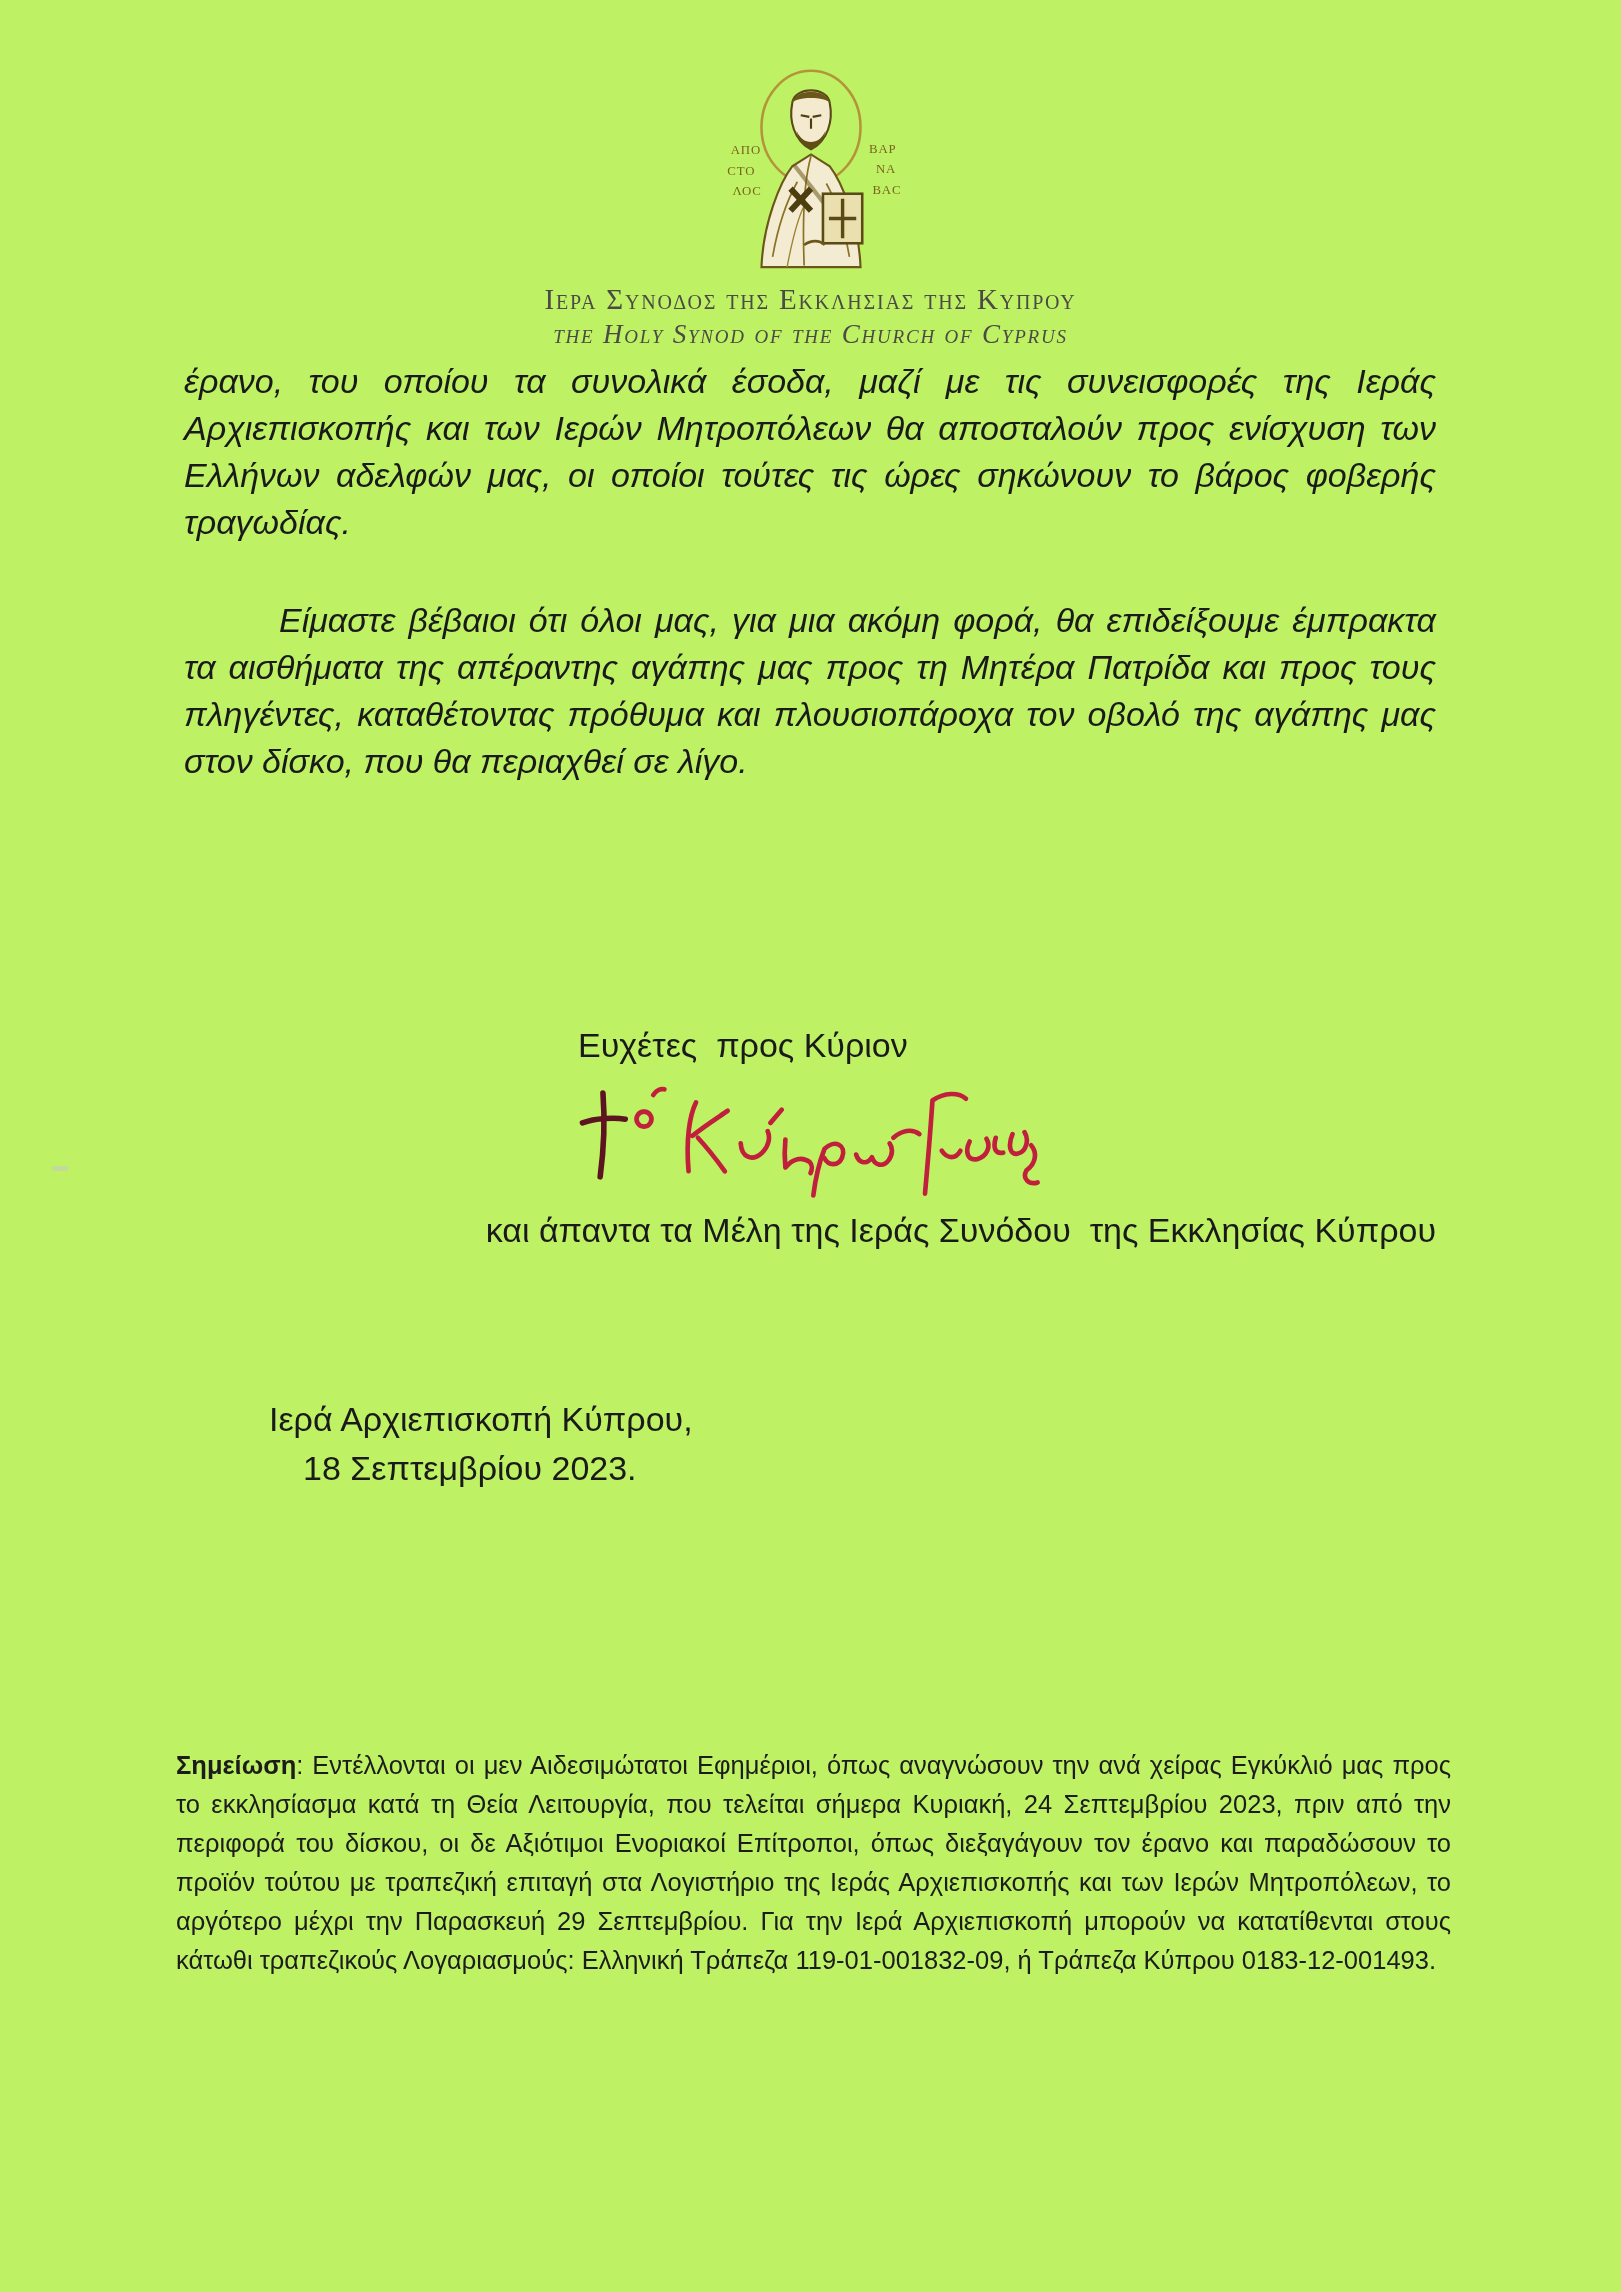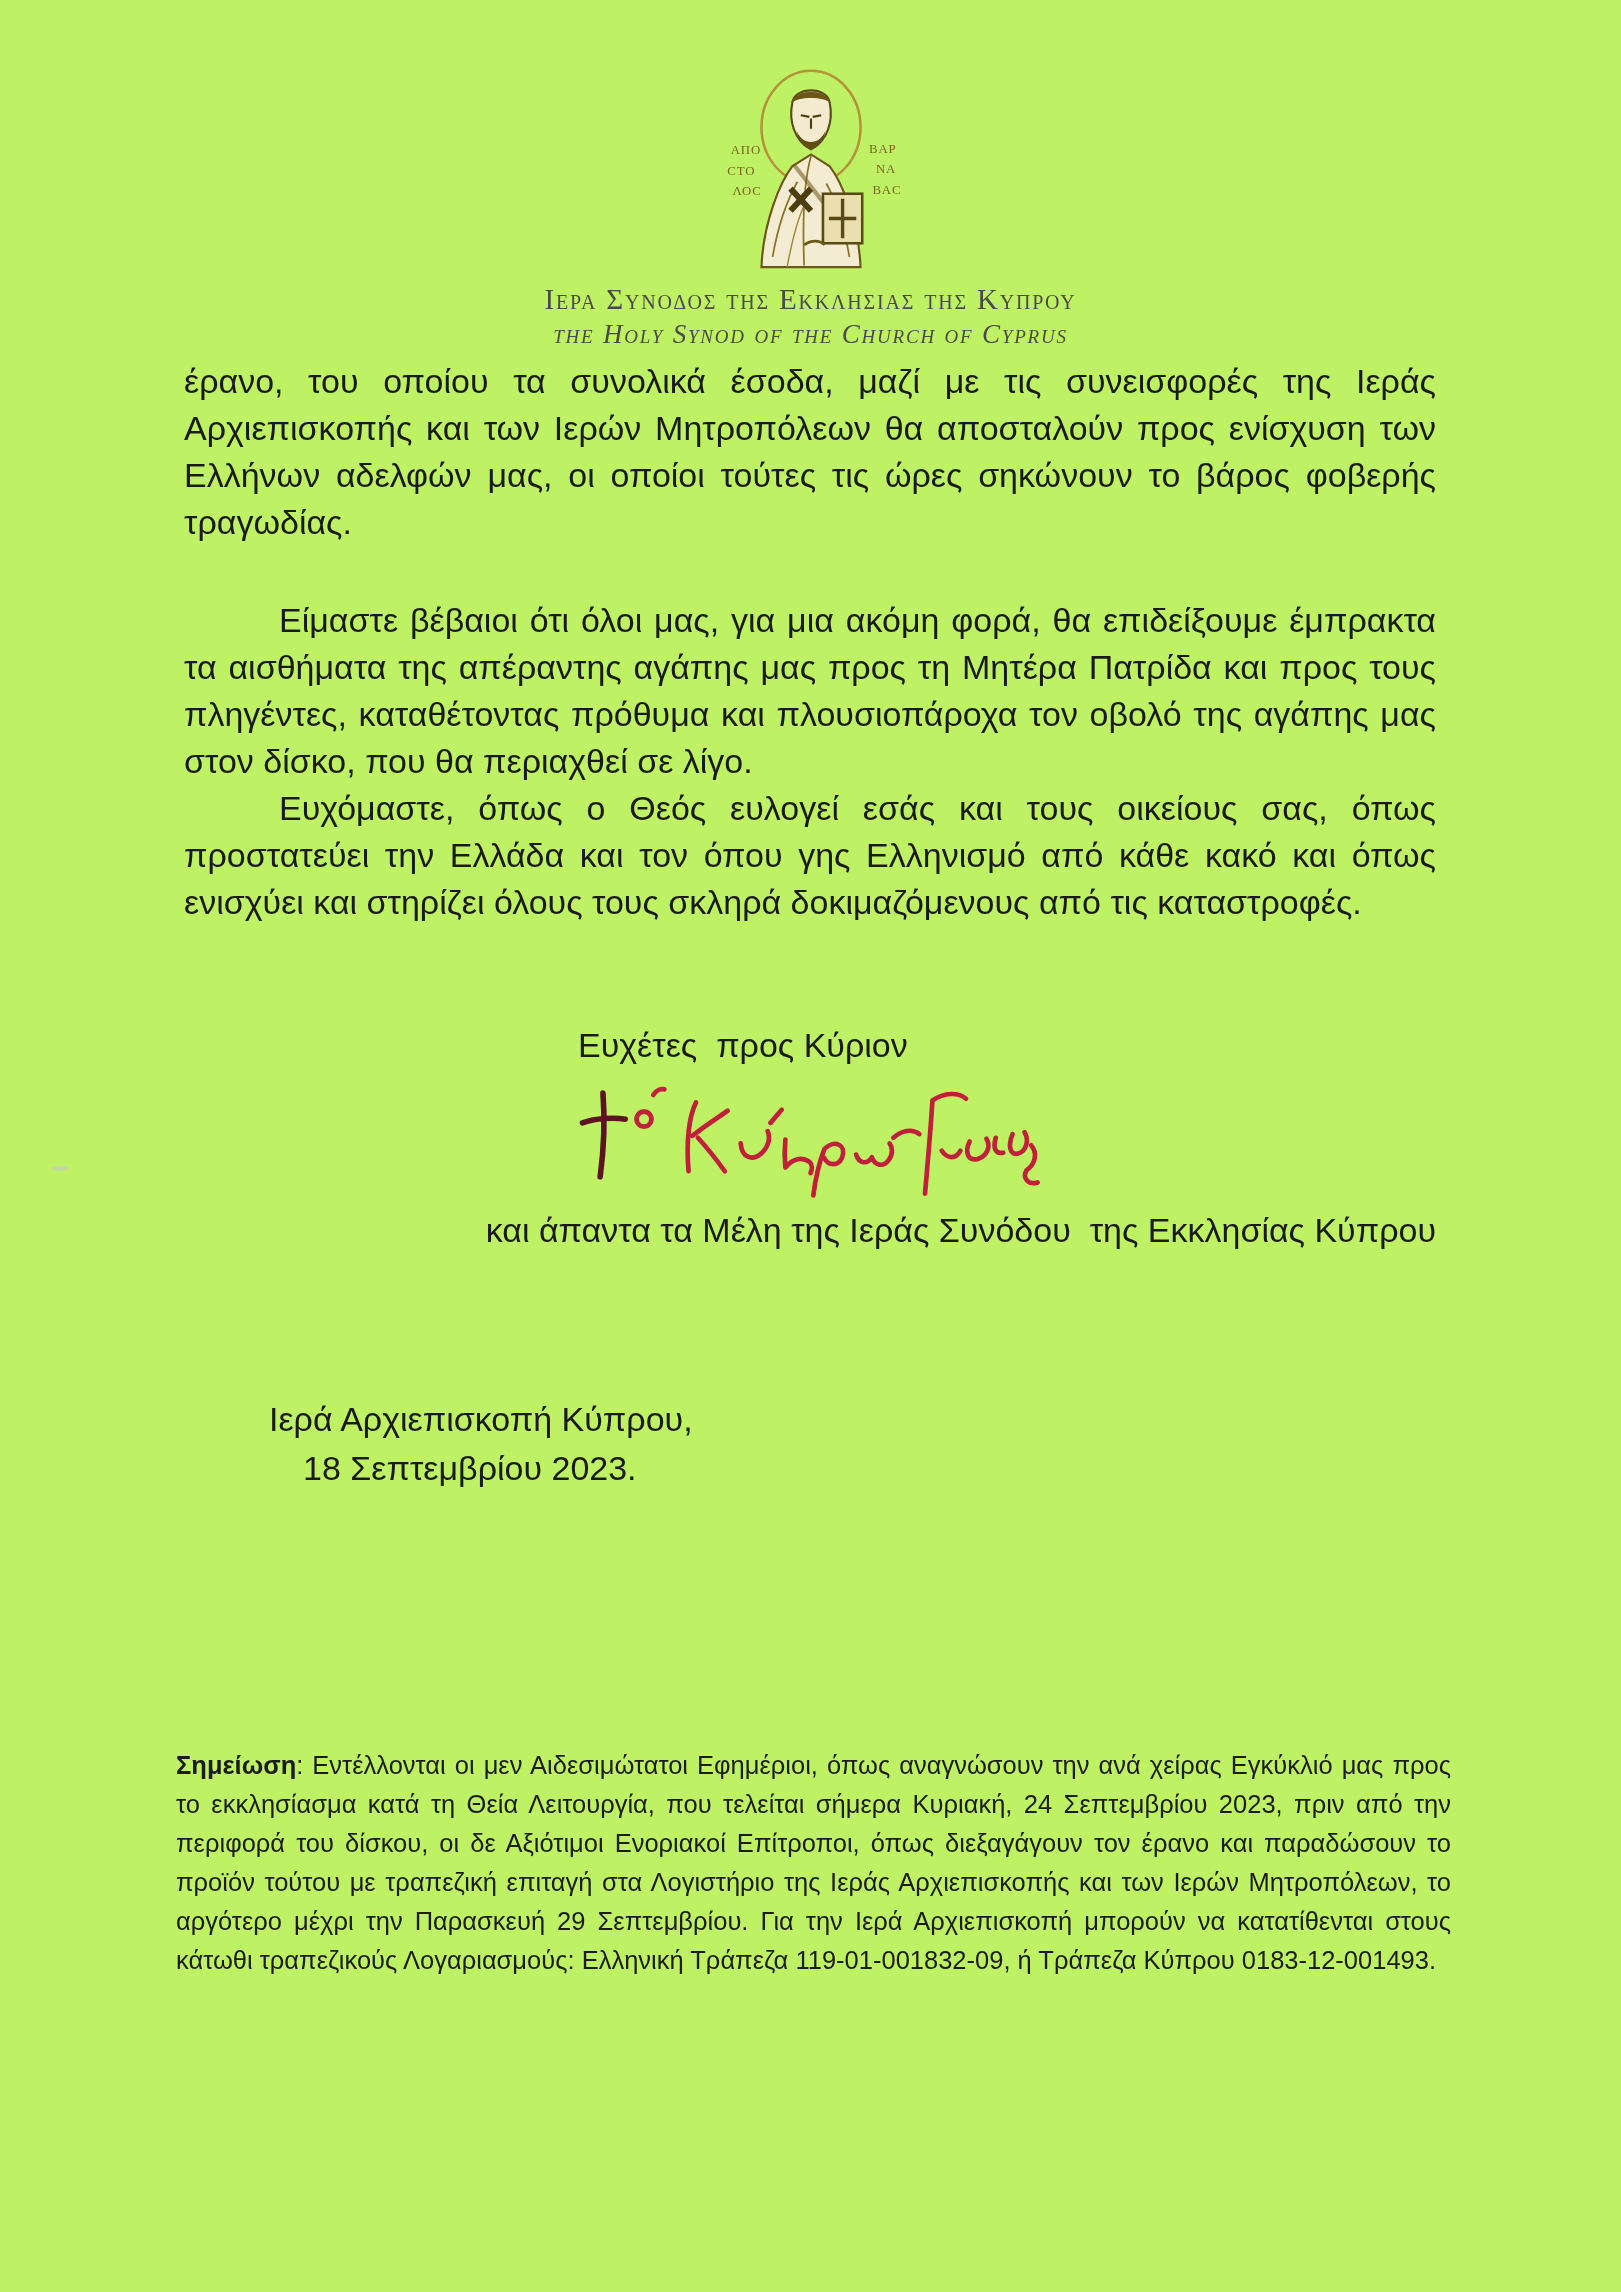--- a/index.html
+++ b/index.html
@@ -25,21 +25,21 @@
     color:var(--header-gray,#4c4a45);
     letter-spacing:1.8px;
   }
   .org-greek   { top:283px; font-size:29px; }
   .org-english { top:319px; font-size:27px;font-style:italic; }
 
   
   .body-block {
     position:absolute; left:184px; top:358px; width:1252px;
     font-size:34px; line-height:47px;
-    text-align:justify; text-justify:inter-word;
+    text-align:justify; text-justify:inter-word;font-style:italic;
   }
   .body-block p { margin:0; }
   .body-block p.p1 { margin-bottom:51px; }
   .body-block p.indent { text-indent:95px; }
 
   .salutation {
     position:absolute; top:1026px; left:578px;
     font-size:34px; white-space:pre;
   }
 
@@ -119,21 +119,20 @@
     <text x="196" y="142">ΝΑ</text>
     <text x="192" y="166">ΒΑϹ</text>
   </svg>
 
   <div class="org-line org-greek">Ιερα Συνοδος της Εκκλησιας της Κυπρου</div>
   <div class="org-line org-english">the Holy Synod of the Church of Cyprus</div>
 
   <div class="body-block">
     <p class="p1">έρανο, του οποίου τα συνολικά έσοδα, μαζί με τις συνεισφορές της Ιεράς Αρχιεπισκοπής και των Ιερών Μητροπόλεων  θα αποσταλούν προς ενίσχυση των Ελλήνων αδελφών μας, οι οποίοι  τούτες τις ώρες σηκώνουν το βάρος φοβερής τραγωδίας.</p>
     <p class="indent">Είμαστε βέβαιοι ότι όλοι μας, για μια ακόμη φορά, θα επιδείξουμε έμπρακτα τα αισθήματα της απέραντης αγάπης μας προς τη Μητέρα Πατρίδα και προς τους πληγέντες, καταθέτοντας πρόθυμα και πλουσιοπάροχα τον οβολό της αγάπης μας στον δίσκο, που θα περιαχθεί σε λίγο.</p>
-    <p class="indent">Ευχόμαστε,  όπως ο Θεός  ευλογεί εσάς και τους οικείους σας, όπως προστατεύει την Ελλάδα και τον όπου γης Ελληνισμό από κάθε κακό και όπως ενισχύει και στηρίζει όλους τους σκληρά δοκιμαζόμενους  από τις καταστροφές.</p>
   </div>
 
   <div class="salutation">Ευχέτες  προς Κύριον</div>
 
   <svg class="signature" viewBox="0 0 520 150" aria-hidden="true">
 
     <path class="sig-dark" d="M44 16 C46 42 45 76 41 106 M22 48 C36 43 56 42 68 44"></path>
     <path class="sig-red" d="M88 36 a8 8 0 1 0 0.2 0 M98 18 c3 -5 8 -7 12 -6"></path>
 
     <path class="sig-red" d="M136 100 C133 66 137 40 144 26 M140 62 C155 50 168 42 178 35 M146 64 C158 77 167 89 175 100"></path>

